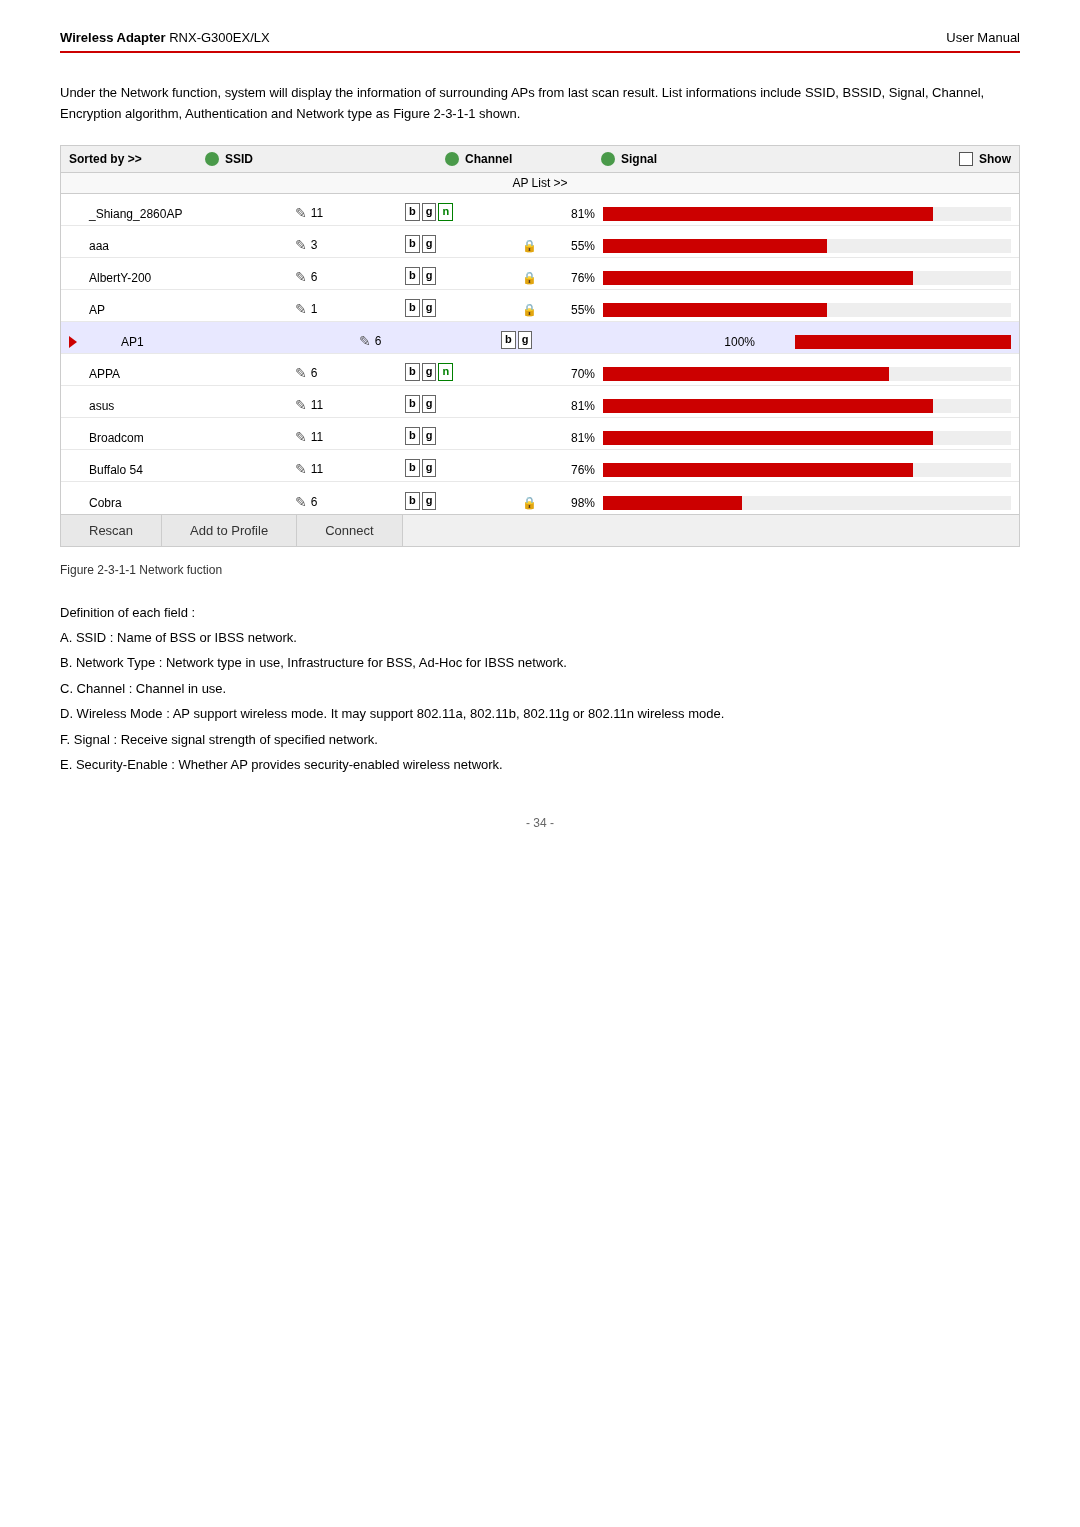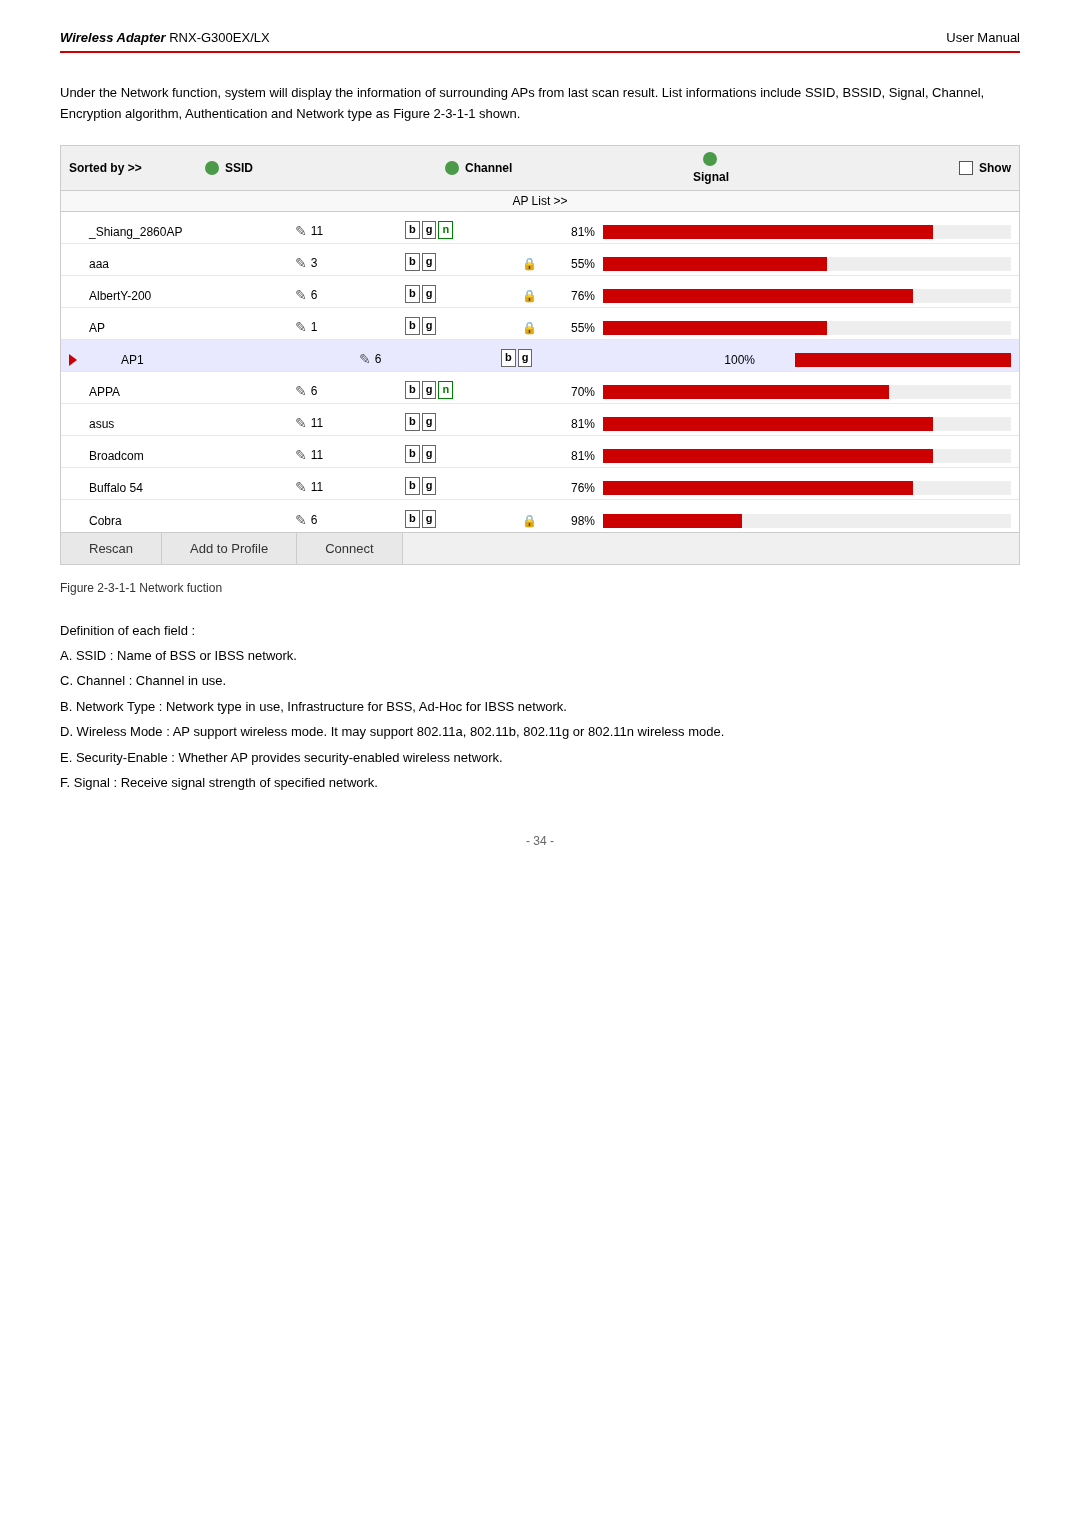--- a/index.html
+++ b/index.html
@@ -28,21 +28,20 @@
       padding-bottom: 6px;
       margin-bottom: 30px;
     }
 
     .header-left {
       font-size: 13px;
     }
 
     .header-left strong {
       font-weight: bold;
-      font-style: italic;
     }
 
     .header-right {
       font-size: 13px;
     }
 
     .section-title {
       font-size: 22px;
       font-weight: bold;
       margin-bottom: 20px;
@@ -98,21 +97,20 @@
       gap: 4px;
     }
 
     .th-signal {
       width: 220px;
       font-size: 12px;
       font-weight: bold;
       display: flex;
       align-items: center;
       gap: 4px;
-      flex-direction: column;
     }
 
     .th-show {
       flex: 1;
       font-size: 12px;
       font-weight: bold;
       display: flex;
       align-items: center;
       gap: 6px;
       justify-content: flex-end;
@@ -504,23 +502,23 @@
     </div>
 
   </div>
 
   <p class="figure-caption">Figure 2-3-1-1 Network fuction</p>
 
   <div class="definitions">
     <p class="def-item">Definition of each field :</p>
     <div id="def-items">
         <p class="def-item">A. SSID : Name of BSS or IBSS network.</p>
+        <p class="def-item">B. Network Type : Network type in use, Infrastructure for BSS, Ad-Hoc for IBSS network.</p>
         <p class="def-item">C. Channel : Channel in use.</p>
-        <p class="def-item">B. Network Type : Network type in use, Infrastructure for BSS, Ad-Hoc for IBSS network.</p>
         <p class="def-item">D. Wireless Mode : AP support wireless mode. It may support 802.11a, 802.11b, 802.11g or 802.11n wireless mode.</p>
+        <p class="def-item">F. Signal : Receive signal strength of specified network.</p>
         <p class="def-item">E. Security-Enable : Whether AP provides security-enabled wireless network.</p>
-        <p class="def-item">F. Signal : Receive signal strength of specified network.</p>
       </div>
   </div>
 
   <div class="page-number">- 34 -</div>
 
 </div>
 
 </body></html>

